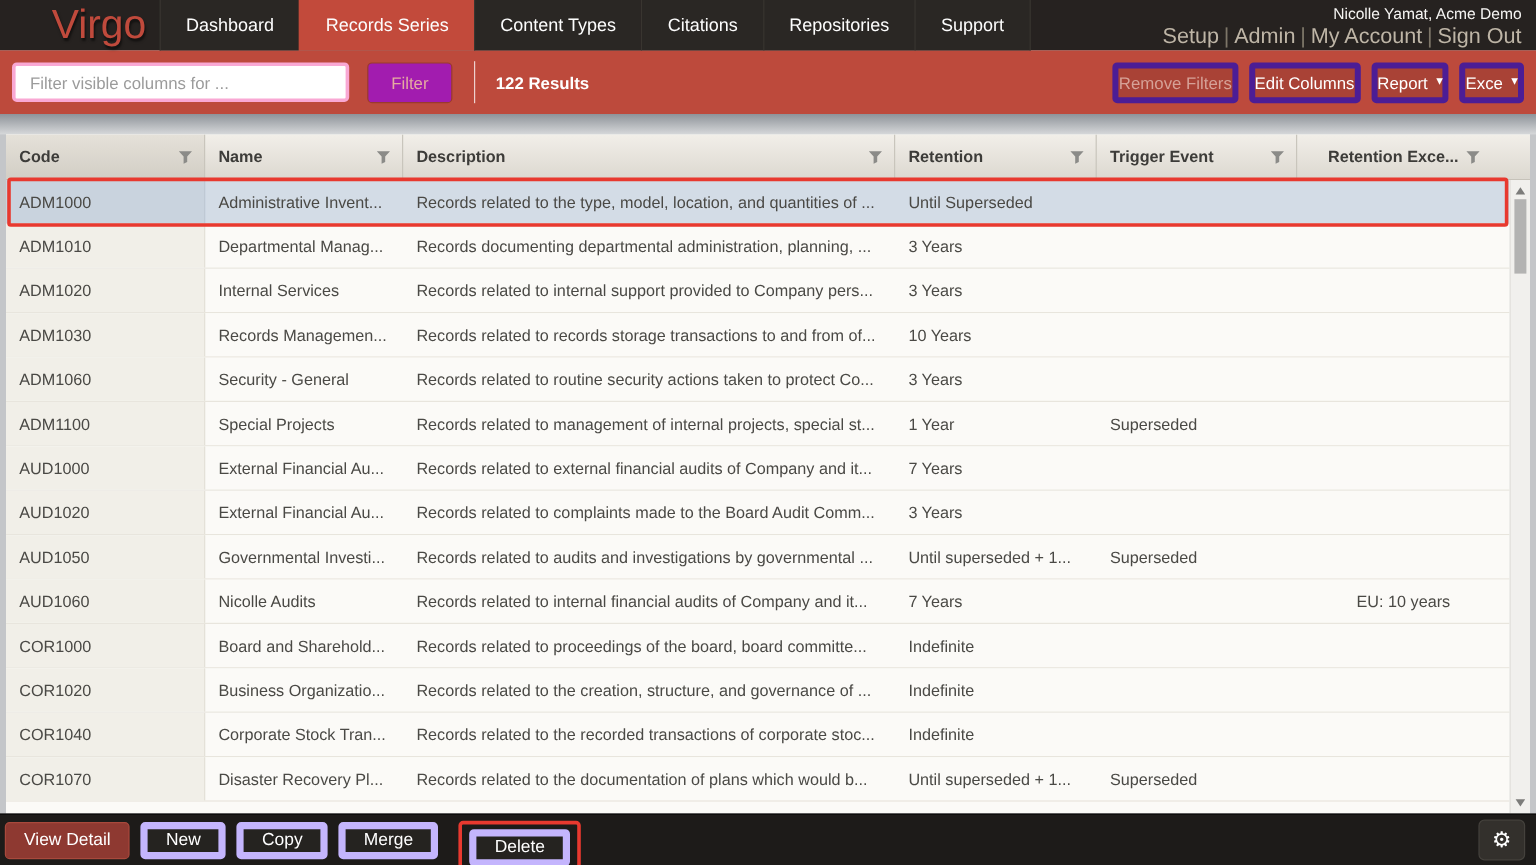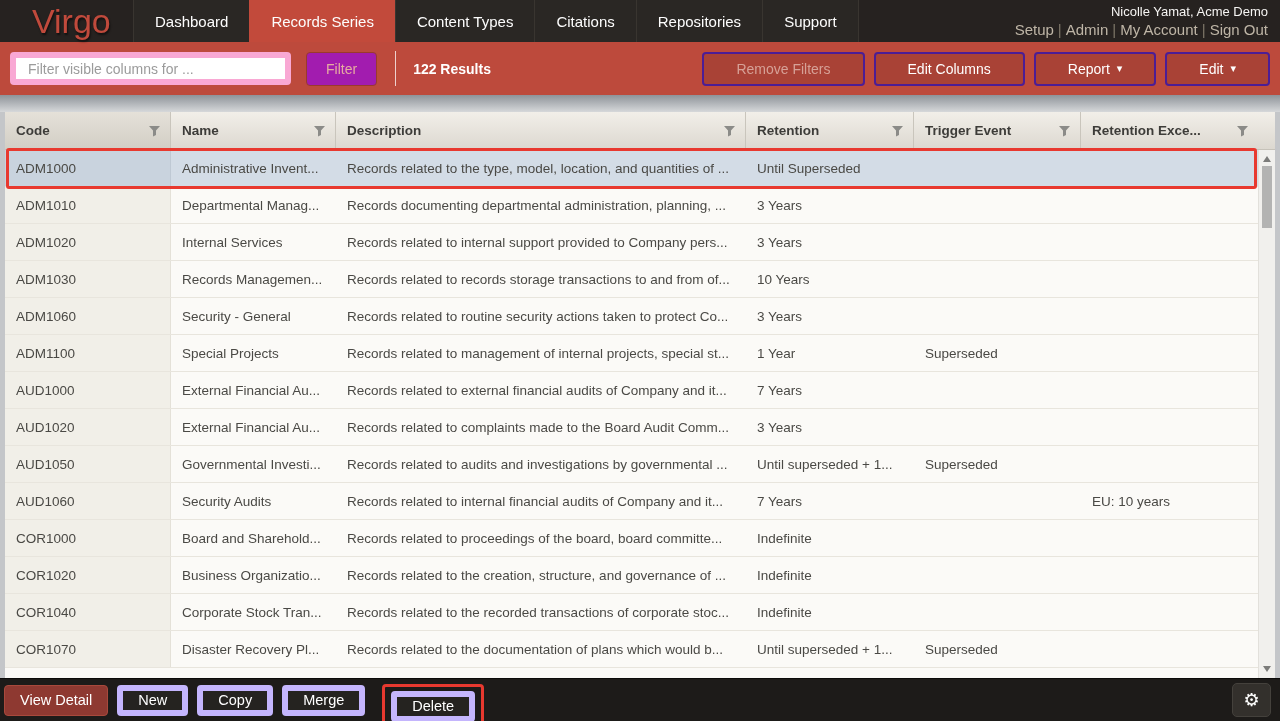--- a/index.html
+++ b/index.html
@@ -11,65 +11,65 @@
   }
   *{box-sizing:border-box;}
   html,body{margin:0;padding:0;}
   body{
     width:1280px;height:721px;overflow:hidden;
     font-family:"Liberation Sans",sans-serif;
     background:#c4c6c9;
   }
   
   .navbar{height:42px;background:var(--nav-bg);display:flex;align-items:stretch;}
-  .logo-box{width:133px;display:flex;align-items:center;justify-content:flex-start;padding-left:32px;}
+  .logo-box{width:133px;display:flex;align-items:center;justify-content:center;padding-left:32px;}
   .logo{font-size:34px;line-height:34px;color:#c04a3c;font-weight:400;letter-spacing:0px;
         text-shadow:1px 2px 2px rgba(0,0,0,.55);}
   .nav-tabs{display:flex;align-items:stretch;}
   .nav-tab{display:flex;align-items:center;padding:0 21px;color:#fdfdfd;font-size:15px;
            border-left:1px solid #393530;cursor:default;background:#2a2724;}
   .nav-tab:last-child{border-right:1px solid #393530;}
   .nav-tab.active{background:#c24a3b;border-left-color:#c24a3b;}
   .nav-user{margin-left:auto;padding:3px 12px 0 0;text-align:right;line-height:18px;}
   .user-name{color:#f6f5f3;font-size:13px;}
-  .user-links{font-size:15px;color:#beb5a6;}
+  .user-links{font-size:18px;color:#beb5a6;}
   .user-links .sep{color:#7d7668;padding:0 4px;}
   .user-links .lnk{cursor:pointer;}
   
   .toolbar{height:53px;background:var(--accent);display:flex;align-items:center;padding:0 10px;}
-  .filter-input{width:281px;height:33px;border:6px solid #f9a8d4;border-radius:4px;padding:0 12px;
+  .filter-input{width:281px;height:33px;border:3px solid #f9a8d4;border-radius:4px;padding:0 12px;
                 font-size:14px;color:#15803d;outline:none;font-family:"Liberation Sans",sans-serif;}
   .filter-input::placeholder{color:#9b9b9b;}
   .btn{height:34px;border-radius:4px;font-size:14px;font-family:"Liberation Sans",sans-serif;
        display:inline-flex;align-items:center;justify-content:center;cursor:pointer;}
   .btn-filter{margin-left:15px;padding:0 19px;background:#a21caf;border:1px solid #9a3a2d;color:#e5aca0;}
   .toolbar-divider{width:1px;height:35px;background:rgba(255,255,255,.75);margin:0 17px 0 18px;}
   .results{color:#fff;font-weight:bold;font-size:14px;}
   .toolbar-right{margin-left:auto;display:flex;gap:9px;align-items:center;}
-  .btn-red{background:#a94236;border:2px solid #4c1d95;color:#fff;padding:0 32px;}
+  .btn-red{background:#a94236;border:5px solid #4c1d95;color:#fff;padding:0 0;}
   .btn-red.disabled{color:#d6a197;}
   .caret{display:inline-block;margin-left:7px;font-size:11px;line-height:11px;color:#fff;}
   
   .top-shadow{height:17px;background:linear-gradient(#8e9399,#d6d8da);}
   
   .grid{position:relative;width:1270px;height:566px;margin:0 5px;background:#fbfaf7;
         border:0;overflow:hidden;}
   .thead{display:flex;height:38px;background:linear-gradient(#f2efe9,#dcd8d0);
          border-bottom:1px solid #c6c2b9;}
   .th{display:flex;align-items:center;justify-content:space-between;
       padding:0 9px 0 11px;font-size:13.5px;font-weight:bold;color:#3d3c39;
       border-right:1px solid #c9c5bc;white-space:nowrap;overflow:hidden;cursor:pointer;}
   .th.sorted{background:linear-gradient(#e5e1d9,#d2cec5);}
   .th .funnel-icon{flex:0 0 auto;margin-left:6px;display:flex;align-items:center;}
   .col-code{width:166px;}
   .col-name{width:165px;}
   .col-desc{width:410px;}
   .col-ret{width:168px;}
   .col-trig{width:167px;}
-  .col-exc{flex:1;}
+  .col-exc{flex:1;justify-content:center;}
   .th.col-exc{padding-right:26px;border-right:none;}
   .tbody{position:relative;width:1253px;}
   .tr{display:flex;height:37px;border-bottom:1px solid #e8e5dd;background:#fbfaf7;cursor:pointer;}
   .td{display:flex;align-items:center;padding:0 11px;font-size:13.5px;color:#4a4945;
       white-space:nowrap;overflow:hidden;}
   .td.code-cell{background:#f1efe8;border-right:1px solid #e4e1d8;}
   .tr.selected{background:var(--selected);}
   .tr.selected .td.code-cell{background:#c9d3de;border-right-color:#bfc9d4;}
   
   .scrollbar{position:absolute;top:38px;right:0;width:17px;height:528px;background:#f1f0ed;
@@ -125,21 +125,21 @@
   <div class="toolbar-divider"></div>
   <span class="results">122 Results</span>
   <div class="toolbar-right">
     <button class="btn btn-red disabled">Remove Filters</button>
     <button class="btn btn-red">Edit Columns</button>
     <button class="btn btn-red">
       <span>Report</span>
       <span class="caret">▾</span>
     </button>
     <button class="btn btn-red">
-      <span>Edit</span>
+      <span>Exce</span>
       <span class="caret">▾</span>
     </button>
   </div>
 </div>
 
 <div class="top-shadow"></div>
 
 <div class="grid">
   <div class="thead">
       <div class="th col-code sorted">
@@ -259,21 +259,21 @@
       <div class="tr">
         <div class="td col-code code-cell">AUD1050</div>
         <div class="td col-name">Governmental Investi...</div>
         <div class="td col-desc">Records related to audits and investigations by governmental ...</div>
         <div class="td col-ret">Until superseded + 1...</div>
         <div class="td col-trig">Superseded</div>
         <div class="td col-exc"></div>
       </div>
       <div class="tr">
         <div class="td col-code code-cell">AUD1060</div>
-        <div class="td col-name">Security Audits</div>
+        <div class="td col-name">Nicolle Audits</div>
         <div class="td col-desc">Records related to internal financial audits of Company and it...</div>
         <div class="td col-ret">7 Years</div>
         <div class="td col-trig"></div>
         <div class="td col-exc">EU: 10 years</div>
       </div>
       <div class="tr">
         <div class="td col-code code-cell">COR1000</div>
         <div class="td col-name">Board and Sharehold...</div>
         <div class="td col-desc">Records related to proceedings of the board, board committe...</div>
         <div class="td col-ret">Indefinite</div>

